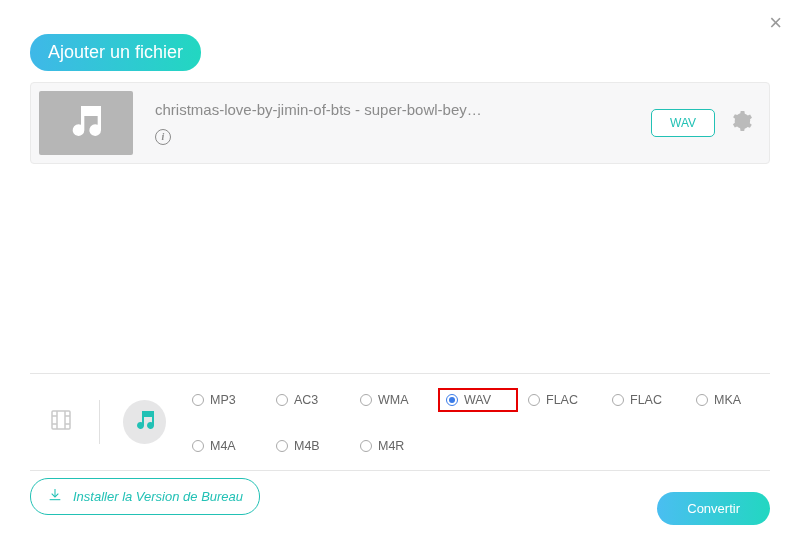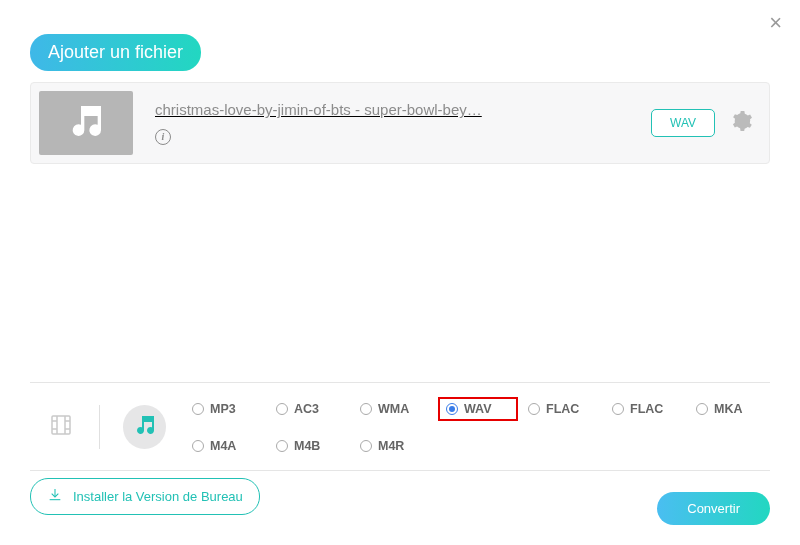--- a/index.html
+++ b/index.html
@@ -15,21 +15,21 @@
       position: absolute; top: 82px; left: 30px; right: 30px;
       background: #f7f7f8; border: 1px solid #eaeaea; border-radius: 4px;
       padding: 8px 16px 8px 8px; display: flex; align-items: center;
     }
     .file-thumb {
       width: 94px; height: 64px; background: #b6b6b6;
       display: flex; align-items: center; justify-content: center;
       border-radius: 2px; margin-right: 22px;
     }
     .file-thumb svg { width: 40px; height: 40px; fill: #fff; }
-    .file-info { flex: 1; min-width: 0; text-decoration: underline; }
+    .file-info { flex: 1; min-width: 0; }
     .file-title { color: #8b8b8b; font-size: 15px; white-space: nowrap; overflow: hidden; text-overflow: ellipsis; margin-bottom: 8px; }
     .info-icon { display:inline-flex; align-items:center; justify-content:center; width:16px; height:16px; border:1.2px solid #8b8b8b; border-radius:50%; font-size:10px; color:#8b8b8b; font-style: italic; font-family: serif; font-weight: bold; }
     .format-badge {
       border: 1px solid #22c1b5; color: #22c1b5; padding: 6px 18px;
       border-radius: 5px; font-size: 12px; margin-right: 16px; background: #fff;
     }
     .settings-icon svg { width: 22px; height: 22px; fill: #bbb; }
     .format-panel {
       position: absolute; bottom: 74px; left: 30px; right: 30px;
       border-top: 1px solid #e5e5e5; border-bottom: 1px solid #e5e5e5;
@@ -38,37 +38,37 @@
     .tab-btn {
       width: 44px; height: 44px; border-radius: 50%;
       display: flex; align-items: center; justify-content: center; cursor: pointer;
       margin: 0 10px;
     }
     .tab-btn svg { width: 24px; height: 24px; }
     .video-tab svg { fill: none; stroke: #c9c9c9; stroke-width: 1.5; }
     .audio-tab { background: #e6e6e7; }
     .audio-tab svg { fill: #22c1b5; }
     .divider { width: 1px; height: 44px; background: #e0e0e0; margin: 0 14px 0 6px; }
-    .format-grid { display: grid; grid-template-columns: repeat(7, 80px); grid-template-rows: auto auto; gap: 15px 4px; margin-left: 10px; font-weight: bold; }
+    .format-grid { display: grid; grid-template-columns: repeat(7, 80px); grid-template-rows: auto auto; gap: 24px 4px; margin-left: 10px; }
     .radio-item { display: flex; align-items: center; gap: 6px; font-size: 12.5px; color: #666; cursor: pointer; padding: 3px 6px; }
     .radio-item.highlighted { border: 2px solid #e60000; }
     .radio-circle {
       width: 12px; height: 12px; border-radius: 50%; border: 1.3px solid #aaa;
       display: inline-flex; align-items: center; justify-content: center; flex-shrink:0;
     }
     .radio-circle.checked { border-color: #3a7ce8; }
     .radio-dot { width: 6px; height: 6px; border-radius: 50%; background: #3a7ce8; }
     .bottom-bar {
       position: absolute; bottom: 20px; left: 30px; right: 30px;
       display: flex; align-items: center; justify-content: space-between;
     }
     .install-btn {
       border: 1px solid #22c1b5; color: #22c1b5; background: #fff;
       padding: 8px 16px; border-radius: 18px; font-size: 13px;
-      display: flex; align-items: center; gap: 10px; cursor: pointer;
+      display: flex; align-items: center; gap: 10px; cursor: pointer; font-style: italic;
     }
     .install-btn svg { width: 16px; height: 16px; fill: none; stroke: #22c1b5; stroke-width: 1.6; }
     .convert-btn {
       background: linear-gradient(90deg, #4abef1, #22d7c1);
       color: #fff; padding: 9px 30px; border-radius: 18px;
       font-size: 13px; border: none; cursor: pointer; margin-top: 24px;
     }
   </style>
 </head>
 <body>

